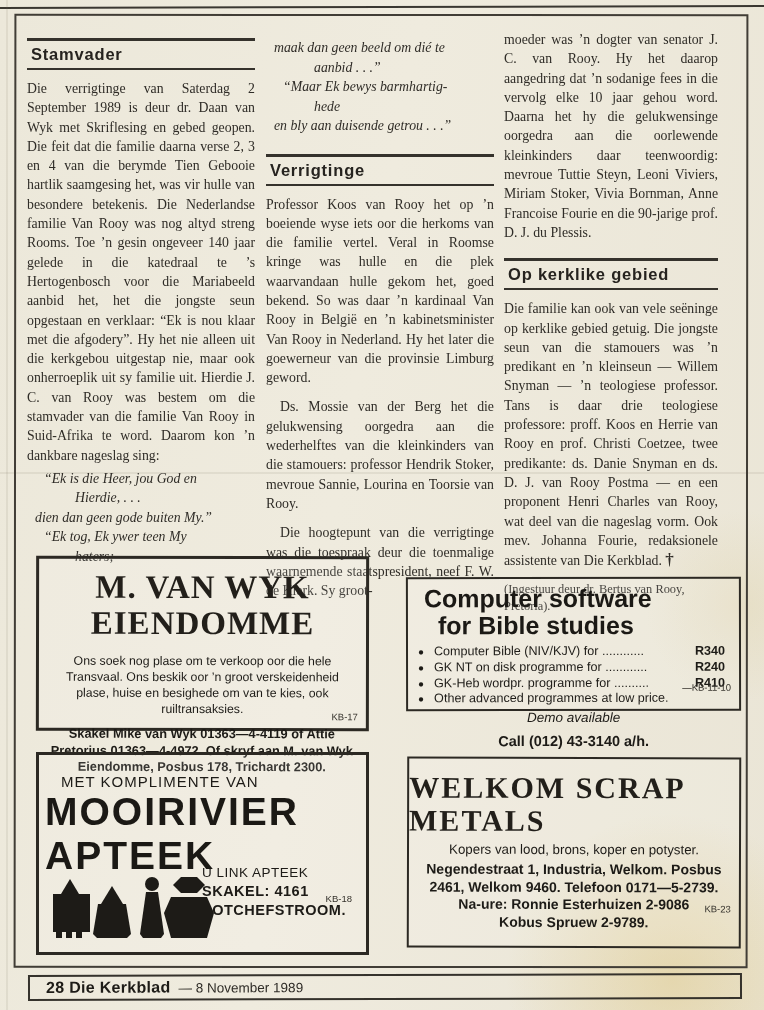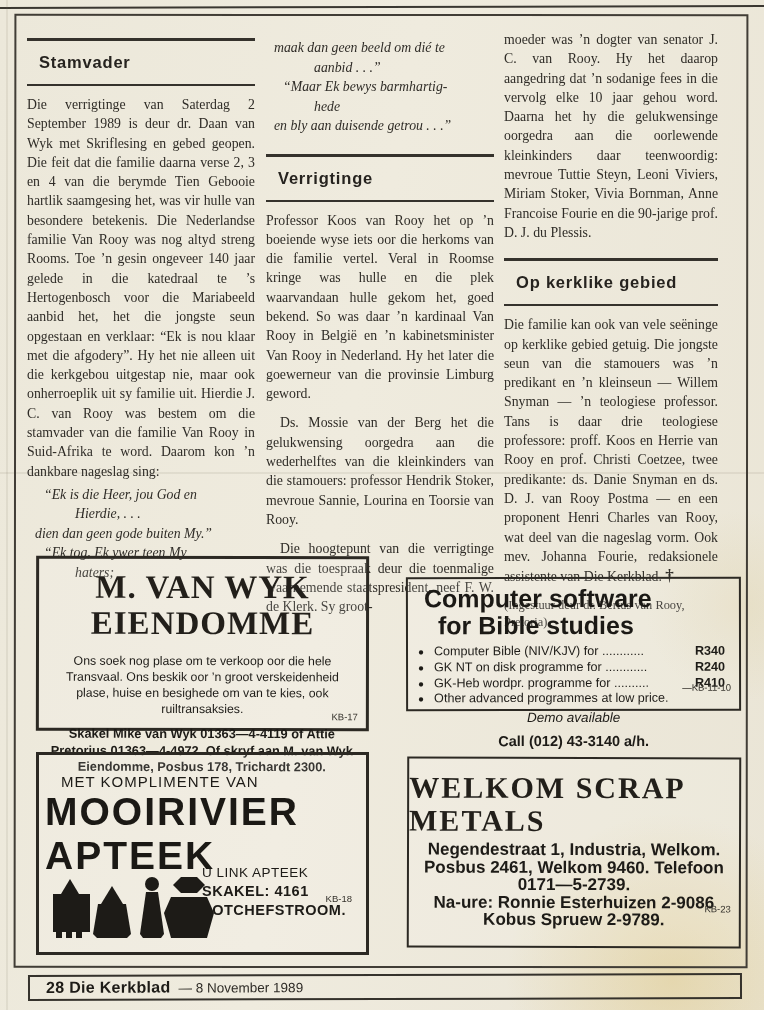--- a/index.html
+++ b/index.html
@@ -19,21 +19,21 @@
 
   .col{position:absolute;text-align:justify;}
   .col1{left:27px;top:38px;width:228px;}
   .col2{left:266px;top:34px;width:228px;}
   .col3{left:504px;top:30px;width:214px;}
 
   .heading-block{margin:0 0 9px 0;}
   .rule-thick{height:3px;background:#35322c;margin-bottom:4px;}
   .rule-thin{height:2px;background:#35322c;margin-top:4px;}
   .heading{
-    margin:12px;font-family:"Liberation Sans", sans-serif;font-weight:bold;
+    margin:4px;font-family:"Liberation Sans", sans-serif;font-weight:bold;
     font-size:16.5px;letter-spacing:0.8px;color:#26231f;text-align:left;
   }
   .body-text{margin:0;font-size:13.8px;line-height:19.3px;}
   .para-gap{margin-top:10px;}
   .indented{text-indent:14px;}
   .quote-line{font-style:italic;font-size:13.8px;line-height:19.5px;text-align:left;}
   .qi1{padding-left:8px;}  .qi2{padding-left:17px;}  .qi3{padding-left:48px;}
   .quote-block{margin:4px 0 14px 0;}
   .cross{font-size:17px;font-weight:bold;}
   .note{margin-top:11px;font-size:12.4px;line-height:16.5px;text-align:left;}
@@ -61,21 +61,21 @@
 
   .ap-tag{font-family:"Liberation Sans", sans-serif;font-size:15px;letter-spacing:1px;margin:18px 0 0 22px;}
   .ap-title{font-family:"Liberation Sans", sans-serif;font-weight:bold;font-size:39px;line-height:44px;letter-spacing:2px;margin-left:6px;color:#1b1915;}
   .ap-right{position:absolute;right:14px;top:110px;width:150px;text-align:left;font-family:"Liberation Sans", sans-serif;}
   .ap-sub1{font-size:13.5px;letter-spacing:0.5px;}
   .ap-sub2,.ap-sub3{font-size:14.5px;font-weight:bold;letter-spacing:0.5px;margin-top:3px;}
   .ap-icons{position:absolute;left:10px;bottom:8px;}
 
   .sc-title{font-family:"Liberation Serif", serif;font-weight:bold;font-size:30px;line-height:33px;letter-spacing:2px;margin-top:12px;color:#221f1a;}
   .sc-sub{font-family:"Liberation Sans", sans-serif;font-size:13.3px;text-align:center;margin-top:5px;}
-  .sc-bold{font-family:"Liberation Sans", sans-serif;font-weight:bold;font-size:17px;line-height:17.5px;text-align:center;margin:4px 14px 0 14px;}
+  .sc-bold{font-family:"Liberation Sans", sans-serif;font-weight:bold;font-size:14px;line-height:17.5px;text-align:center;margin:4px 14px 0 14px;}
 
   .footer{
     position:absolute;left:28px;top:974px;width:714px;height:26px;border:2px solid #35322c;
     transform:rotate(-0.15deg);display:flex;align-items:center;padding-left:16px;box-sizing:border-box;
     font-family:"Liberation Sans", sans-serif;
   }
   .footer-title{font-weight:bold;font-size:16px;color:#1d1b17;letter-spacing:0.3px;}
   .footer-date{font-size:13.5px;margin-left:8px;color:#2f2c27;}
 </style>
 </head>
@@ -194,20 +194,21 @@
           <polygon points="122,25 158,25 165,41 158,66 122,66 115,41"></polygon>
         </g>
       </svg>
     </div>
     <span class="ad-code" style="right:14px;bottom:48px;">KB-18</span>
   </div>
 
   <div class="ad ad-scrap">
     <div class="sc-title">WELKOM SCRAP</div>
     <div class="sc-title" style="margin-top:0;">METALS</div>
+    <div class="sc-sub">Kopers van lood, brons, koper en potyster.</div>
     <div class="sc-bold">Negendestraat 1, Industria, Welkom. Posbus 2461, Welkom 9460. Telefoon 0171—5-2739.</div>
     <div class="sc-bold" style="margin-top:0;">Na-ure: Ronnie Esterhuizen 2-9086</div>
     <div class="sc-bold" style="margin-top:0;">Kobus Spruew 2-9789.</div>
     <span class="ad-code" style="bottom:32px;">KB-23</span>
   </div>
 
   <div class="footer">
     <span class="footer-title">28 Die Kerkblad</span>
     <span class="footer-date">— 8 November 1989</span>
   </div>

